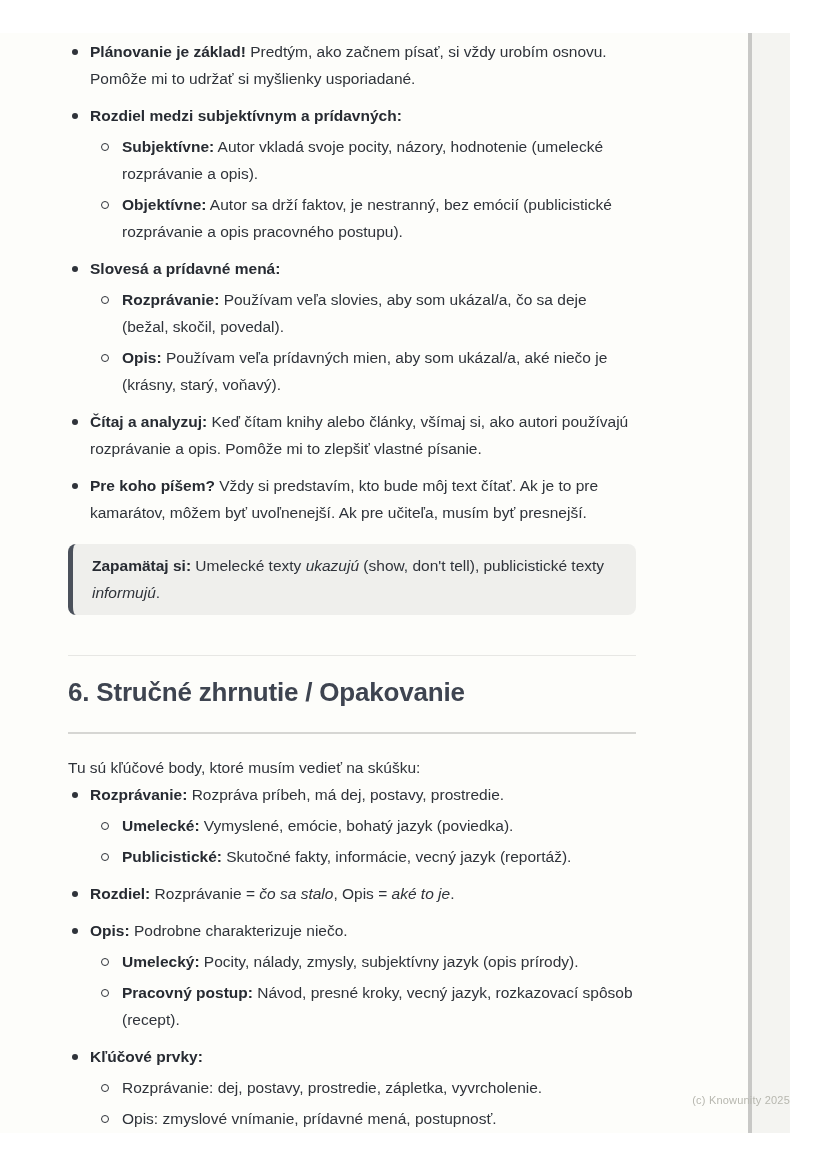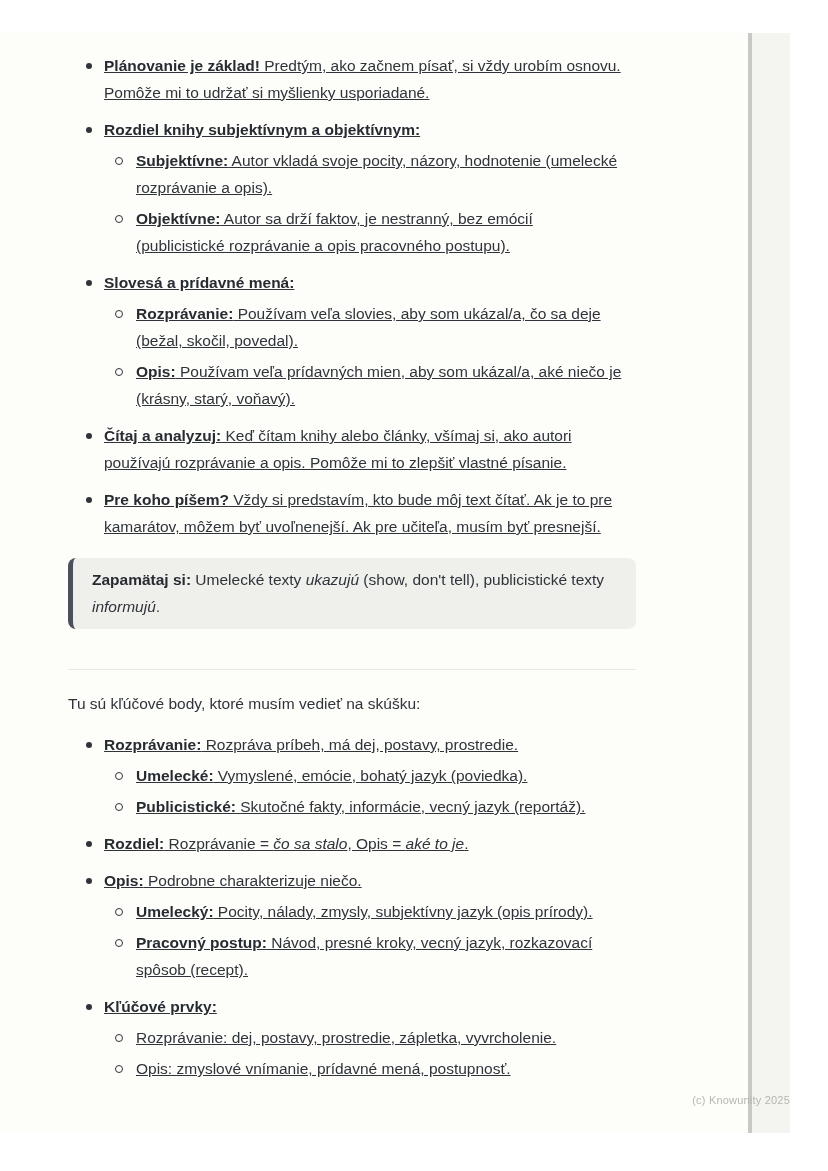--- a/index.html
+++ b/index.html
@@ -26,21 +26,21 @@
     position: absolute; left: 752px; top: 33px; width: 38px; height: 1100px;
     background: #f4f4f1;
   }
 
   .content {
     position: absolute; left: 68px; top: 5px; width: 568px;
     font-size: 15.5px; line-height: 27px;
   }
 
   
-  ul.list { list-style: none; margin: 14px; padding: 0; text-decoration: underline; }
+  ul.list { list-style: none; margin: 0; padding: 0; }
   .list > li { position: relative; padding-left: 22px; margin-top: 10px; }
   .list > li:first-child { margin-top: 0; }
   .list > li::before {
     content: ""; position: absolute; left: 4px; top: 10.5px;
     width: 6px; height: 6px; border-radius: 50%; background: #2f333a;
   }
   ul.sub { list-style: none; margin: 0; padding: 0; }
   .sub > li { position: relative; padding-left: 32px; margin-top: 4px; }
   .sub > li::before {
     content: ""; position: absolute; left: 11px; top: 9.5px;
@@ -79,38 +79,39 @@
 </style>
 </head>
 <body>
 
 <div class="canvas">
   <div class="page">
     <div class="content">
 
       <ul class="list">
           <li><span class="b">Plánovanie je základ!</span><span> Predtým, ako začnem písať, si vždy urobím osnovu. Pomôže mi to udržať si myšlienky usporiadané.</span></li>
-          <li><span class="b">Rozdiel knihy subjektívnym a objektívnym:</span><ul class="sub">
+          <li><span class="b">Rozdiel medzi subjektívnym a prídavných:</span><ul class="sub">
               <li><span class="b">Subjektívne:</span><span> Autor vkladá svoje pocity, názory, hodnotenie (umelecké rozprávanie a opis).</span></li>
               <li><span class="b">Objektívne:</span><span> Autor sa drží faktov, je nestranný, bez emócií (publicistické rozprávanie a opis pracovného postupu).</span></li>
             </ul></li>
           <li><span class="b">Slovesá a prídavné mená:</span><ul class="sub">
               <li><span class="b">Rozprávanie:</span><span> Používam veľa slovies, aby som ukázal/a, čo sa deje (bežal, skočil, povedal).</span></li>
               <li><span class="b">Opis:</span><span> Používam veľa prídavných mien, aby som ukázal/a, aké niečo je (krásny, starý, voňavý).</span></li>
             </ul></li>
           <li><span class="b">Čítaj a analyzuj:</span><span> Keď čítam knihy alebo články, všímaj si, ako autori používajú rozprávanie a opis. Pomôže mi to zlepšiť vlastné písanie.</span></li>
           <li><span class="b">Pre koho píšem?</span><span> Vždy si predstavím, kto bude môj text čítať. Ak je to pre kamarátov, môžem byť uvoľnenejší. Ak pre učiteľa, musím byť presnejší.</span></li>
         </ul>
 
       <aside class="callout">
         <p><span class="b">Zapamätaj si:</span><span> Umelecké texty </span><span class="i">ukazujú</span><span> (show, don't tell), publicistické texty </span><span class="i">informujú</span><span>.</span></p>
       </aside>
 
       <hr class="rule">
 
+      <h2 class="heading">6. Stručné zhrnutie / Opakovanie</h2>
 
       <p class="intro">Tu sú kľúčové body, ktoré musím vedieť na skúšku:</p>
 
       <ul class="list summary">
           <li><span class="b">Rozprávanie:</span><span> Rozpráva príbeh, má dej, postavy, prostredie.</span><ul class="sub">
               <li><span class="b">Umelecké:</span><span> Vymyslené, emócie, bohatý jazyk (poviedka).</span></li>
               <li><span class="b">Publicistické:</span><span> Skutočné fakty, informácie, vecný jazyk (reportáž).</span></li>
             </ul></li>
           <li><span class="b">Rozdiel:</span><span> Rozprávanie = </span><span class="i">čo sa stalo</span><span>, Opis = </span><span class="i">aké to je</span><span>.</span></li>
           <li><span class="b">Opis:</span><span> Podrobne charakterizuje niečo.</span><ul class="sub">

